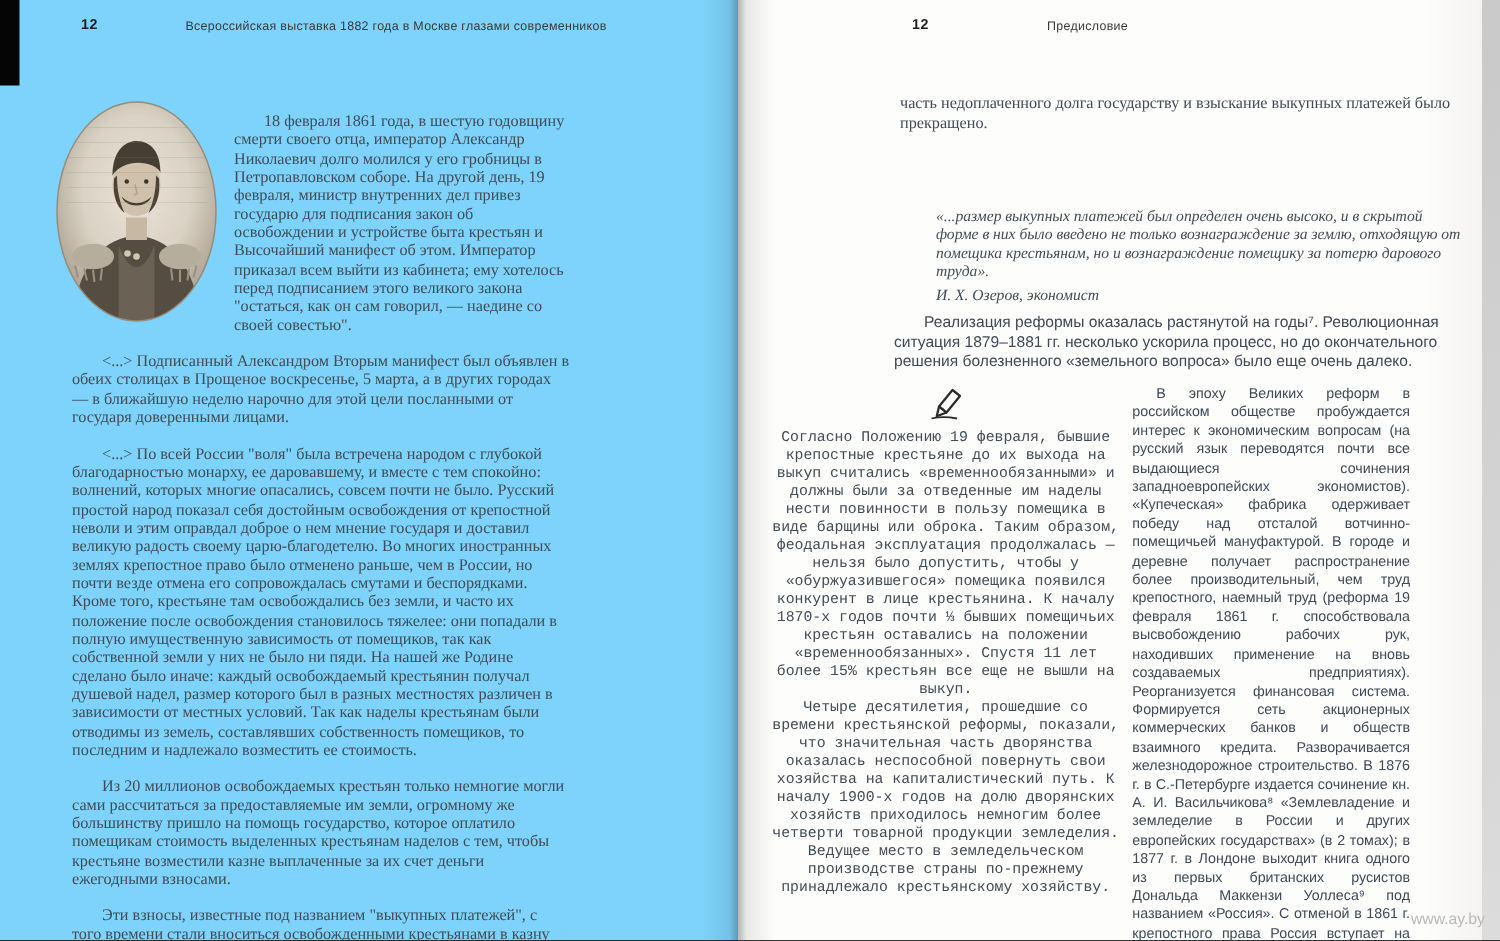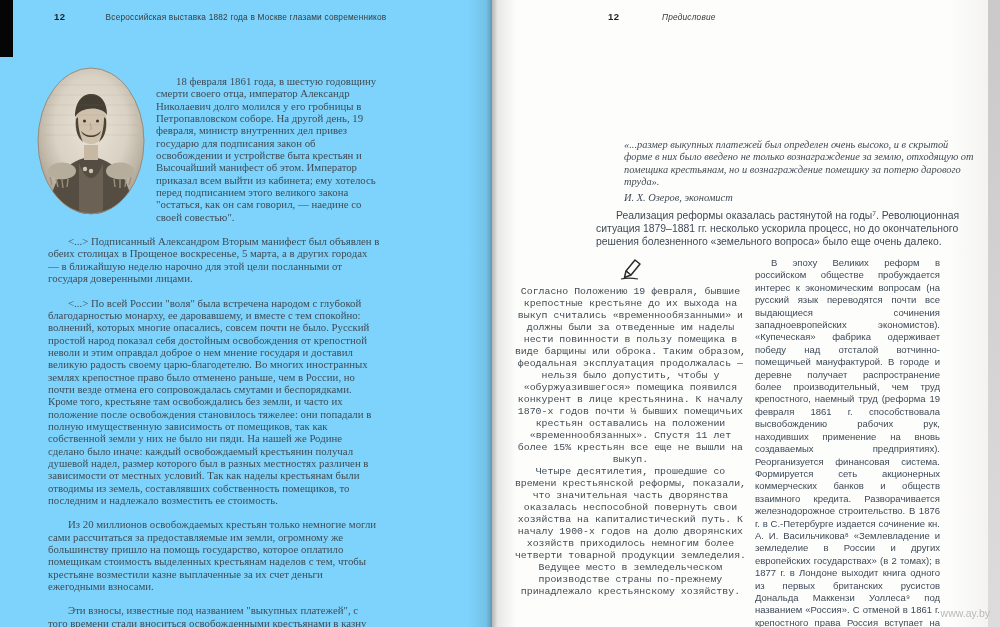--- a/index.html
+++ b/index.html
@@ -13,25 +13,25 @@
                background:linear-gradient(to bottom,#c9c9c9,#dcdcdc);z-index:3;}
   .gutter{position:absolute;left:468px;top:0;width:48px;height:100%;z-index:5;pointer-events:none;
           background:linear-gradient(to right,rgba(0,0,0,0) 0%,rgba(40,40,40,0.10) 38%,
                      rgba(30,30,30,0.32) 50%,rgba(80,80,80,0.12) 62%,rgba(0,0,0,0) 100%);}
   .corner-black{position:absolute;left:0;top:0;width:13px;height:57px;background:#050505;z-index:8;}
 
   
   .pgnum{position:absolute;top:11px;font-family:"Liberation Sans",sans-serif;
          font-size:9.5px;font-weight:bold;color:#1e1e1e;letter-spacing:.4px;}
   .runtitle{position:absolute;top:12px;font-family:"Liberation Sans",sans-serif;
-            font-size:8.3px;color:#3a3a3a;letter-spacing:.2px;}
+            font-size:8.3px;color:#3a3a3a;letter-spacing:.2px;padding-left:36px;}
   .page-left .pgnum{left:54px;}
   .page-left .runtitle{left:0;right:0;text-align:center;}
   .page-right .pgnum{left:116px;}
-  .page-right .runtitle{left:170px;font-style:italic;}
+  .page-right .runtitle{left:170px;}
 
   
   .lp-body{position:absolute;top:63px;left:36px;width:356px;
            font-size:10.8px;line-height:12.35px;color:#414c55;text-align:left;}
   .lp-body p{margin:12px;text-indent:20px;}
   .portrait-fig{float:left;width:112px;margin:2px 8px 4px 0;text-align:center;}
   .portrait-fig svg{display:block;}
   .portrait-cap{margin-top:6px;font-size:8.6px;line-height:10.6px;font-weight:bold;
                 color:#39424b;white-space:pre-line;}
 
@@ -111,20 +111,21 @@
       <p>Из 20 миллионов освобождаемых крестьян только немногие могли сами рассчитаться за предоставляемые им земли, огромному же большинству пришло на помощь государство, которое оплатило помещикам стоимость выделенных крестьянам наделов с тем, чтобы крестьяне возместили казне выплаченные за их счет деньги ежегодными взносами.</p>
       <p>Эти взносы, известные под названием "выкупных платежей", с того времени стали вноситься освобожденными крестьянами в казну вплоть до самого последнего времени⁵, когда ныне благополучно царствующий государь император простил крестьянам оставшуюся</p>
     </div>
   </div>
 
   <div class="page page-right">
     <div class="pgnum">12</div>
     <div class="runtitle">Предисловие</div>
 
     <div class="rp-intro">
+      <p class="noindent">часть недоплаченного долга государству и взыскание выкупных платежей было прекращено.</p>
     </div>
 
     <blockquote class="rp-quote">
       <p>«...размер выкупных платежей был определен очень высоко, и в скрытой форме в них было введено не только вознаграждение за землю, отходящую от помещика крестьянам, но и вознаграждение помещику за потерю дарового труда».</p>
       <div class="attr">И. Х. Озеров, экономист</div>
     </blockquote>
 
     <p class="rp-lead">Реализация реформы оказалась растянутой на годы⁷. Революционная ситуация 1879–1881 гг. несколько ускорила процесс, но до окончательного решения болезненного «земельного вопроса» было еще очень далеко.</p>
 
     <div class="rp-cols">

